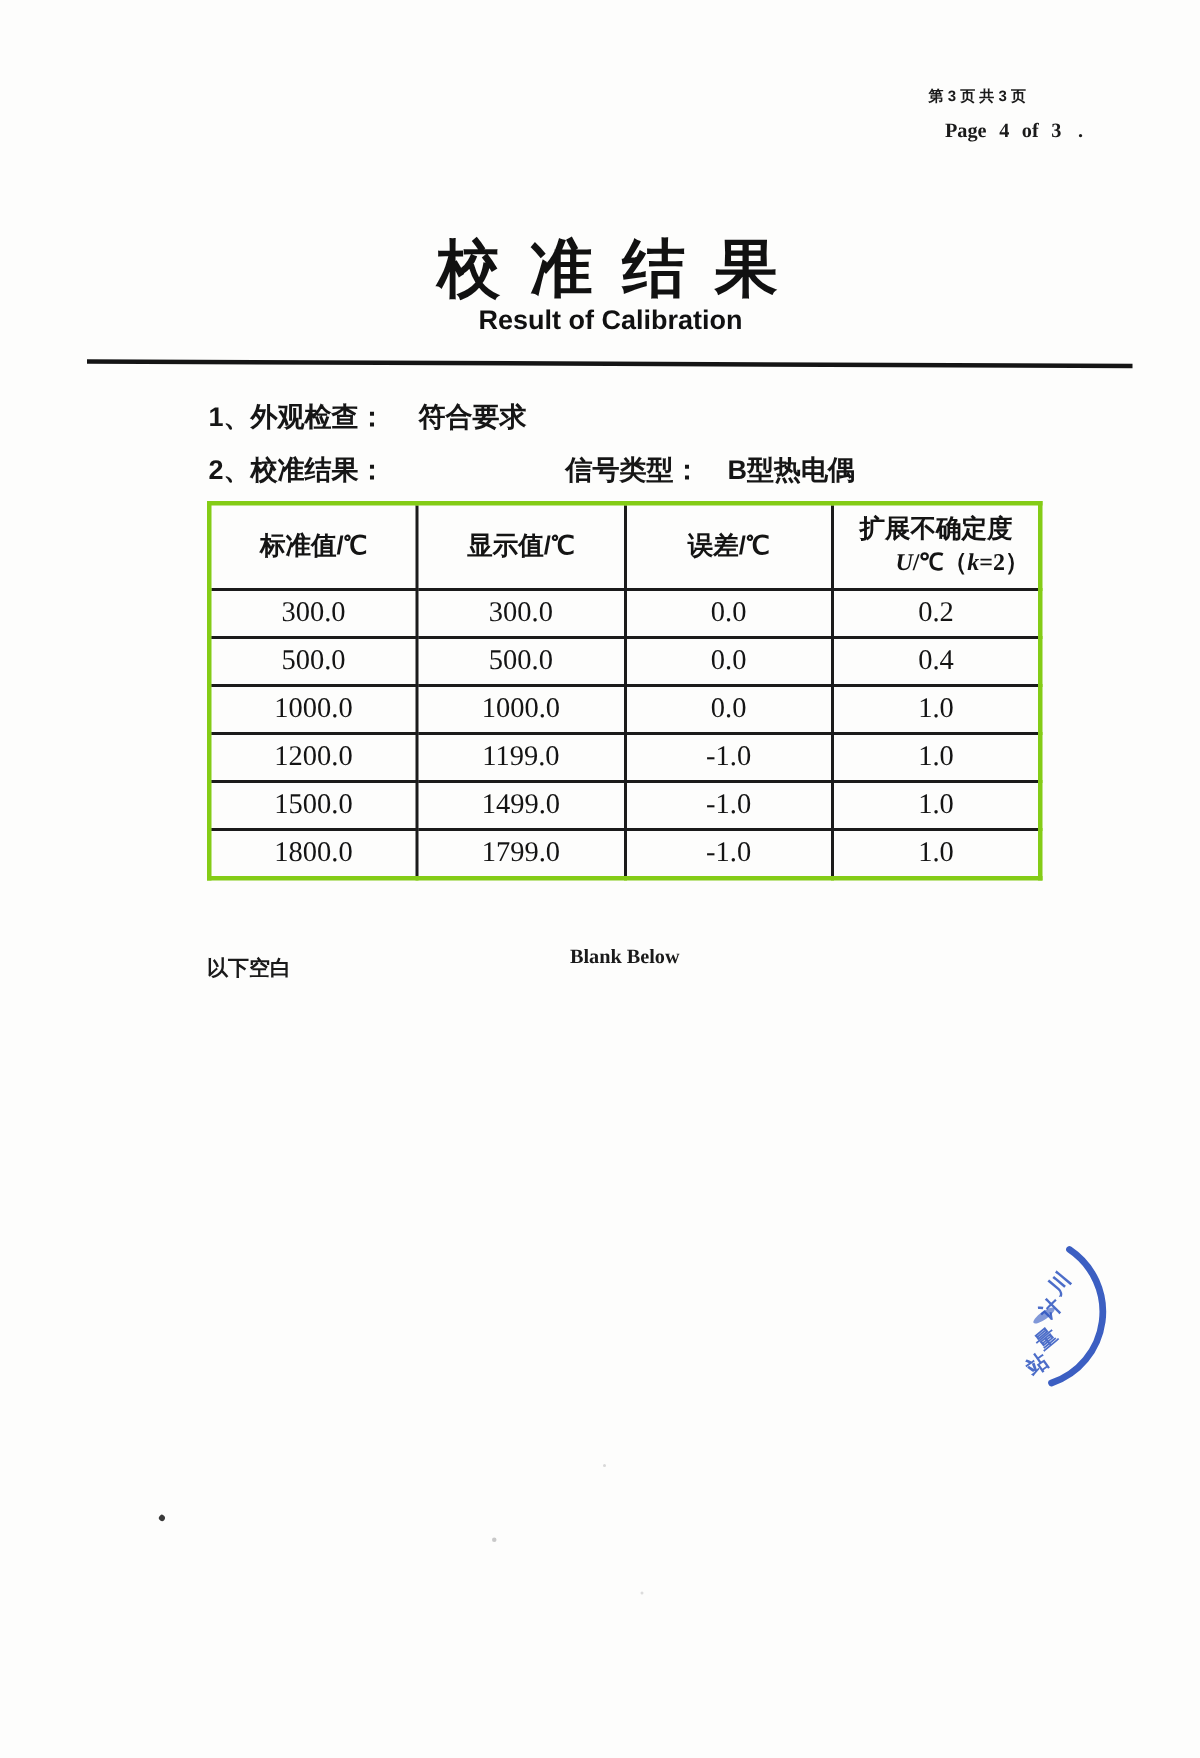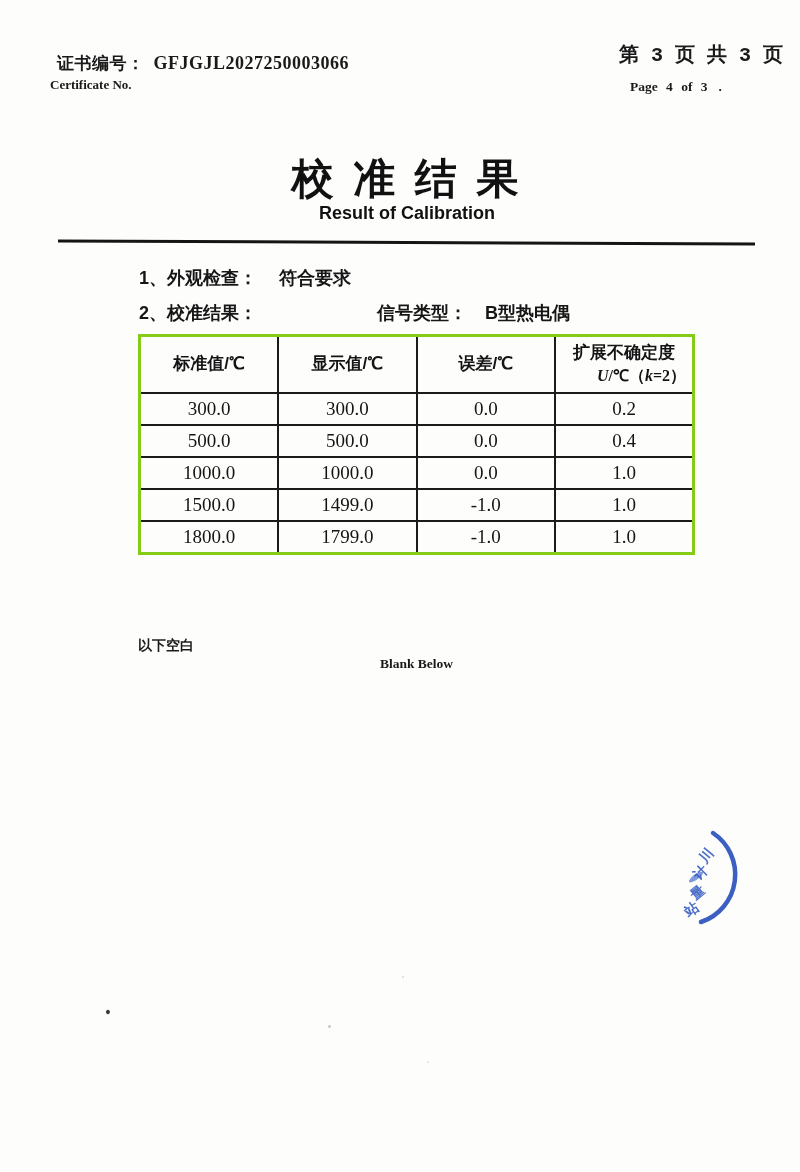--- a/index.html
+++ b/index.html
@@ -5,21 +5,21 @@
   html,body{margin:0;padding:0;}
   body{width:800px;height:1172px;background:#fdfdfc;font-family:"Liberation Sans",sans-serif;color:#1a1a1a;}
   .sheet{position:relative;width:800px;height:1172px;overflow:hidden;background:#fdfdfc;}
 
   
   .cert-block{position:absolute;left:57px;top:52px;}
   .cert-line1{font-size:17px;font-weight:700;letter-spacing:.5px;white-space:nowrap;}
   .cert-number{font-family:"Liberation Serif",serif;font-size:18px;margin-left:9px;letter-spacing:.5px;}
   .cert-en{font-family:"Liberation Serif",serif;font-size:13px;font-weight:600;margin-top:2px;margin-left:-7px;}
 
-  .page-zh{position:absolute;left:619px;top:41px;font-size:20px;font-weight:600;white-space:nowrap;font-family:Liberation Mono, monospace;}
+  .page-zh{position:absolute;left:619px;top:57px;font-size:10px;font-weight:600;white-space:nowrap;}
   .page-en{position:absolute;left:630px;top:79px;font-family:"Liberation Serif",serif;font-size:13.5px;font-weight:700;word-spacing:5px;white-space:nowrap;}
   .pg-dot{margin-left:11px;word-spacing:0;}
 
   
   .title{position:absolute;left:0;top:151px;width:814px;text-align:center;font-size:42px;font-weight:700;letter-spacing:4px;color:#111;}
   .subtitle{position:absolute;left:0;top:203px;width:814px;text-align:center;font-size:18px;font-weight:700;color:#111;}
   .rule{position:absolute;left:58px;top:241px;width:697px;height:3px;background:#151515;transform:rotate(.25deg);}
 
   
   .item{position:absolute;left:139px;font-size:18px;font-weight:600;color:#161616;white-space:nowrap;}
@@ -32,46 +32,40 @@
   
   .cal-table{position:absolute;left:138px;top:334px;width:557px;border-collapse:collapse;table-layout:fixed;text-align:center;color:#141414;border:3px solid #84cc16;}
   .cal-table th,.cal-table td{border:2px solid #1b1b1b;padding:0;}
   .cal-table thead th{height:55px;font-size:17px;font-weight:600;line-height:1.35;}
   .u-line2{font-family:"Liberation Serif",serif;font-size:16px;font-weight:600;margin-left:35px;}
   .it{font-style:italic;}
   .cal-table td{height:30px;font-family:"Liberation Serif",serif;font-size:19px;}
 
   
   .below-zh{position:absolute;left:138px;top:637px;width:557px;font-size:14px;font-weight:600;}
-  .below-en{position:absolute;left:138px;top:656px;width:557px;text-align:center;font-family:"Liberation Serif",serif;font-size:13.5px;font-weight:600;}
+  .below-en{position:absolute;left:138px;top:630px;width:557px;text-align:center;font-family:"Liberation Serif",serif;font-size:13.5px;font-weight:600;}
 
   
   .stamp{position:absolute;left:653px;top:796px;width:145px;height:165px;}
   .stamp .arc{fill:none;stroke:#2b51bd;stroke-width:4.5;stroke-linecap:round;opacity:.92;}
   .stamp text{fill:#2e55c0;font-size:14px;font-weight:700;text-anchor:middle;opacity:.85;}
   .stamp .inner-mark{fill:#2e55c0;opacity:.6;}
 
   
   .speck{position:absolute;border-radius:50%;}
   .speck.s1{left:106px;top:1010px;width:4px;height:4px;background:#3a3a3a;transform:rotate(40deg);border-radius:40% 60% 50% 50%;}
   .speck.s2{left:328px;top:1025px;width:3px;height:3px;background:#c9c9c9;}
   .speck.s3{left:402px;top:976px;width:2px;height:2px;background:#d8d8d8;}
   .speck.s4{left:427px;top:1061px;width:2px;height:2px;background:#dcdcdc;}
 </style>
 </head>
 <body>
 
 <div class="sheet">
 
-  <div class="cert-block">
-    <div class="cert-line1">
-      <span class="cert-label">证书编号：</span><span class="cert-number">GFJGJL2027250003066</span>
-    </div>
-    <div class="cert-en">Certificate No.</div>
-  </div>
 
   <div class="page-zh">第 3 页  共 3 页</div>
   <div class="page-en">
     <span>Page 4 of 3</span><span class="pg-dot">.</span>
   </div>
 
   <div class="title">校 准 结 果</div>
   <div class="subtitle">Result of Calibration</div>
   <div class="rule"></div>
 
@@ -111,20 +105,26 @@
         <td>0.0</td>
         <td>0.4</td>
       </tr>
       <tr>
         <td>1000.0</td>
         <td>1000.0</td>
         <td>0.0</td>
         <td>1.0</td>
       </tr>
       <tr>
+        <td>1200.0</td>
+        <td>1199.0</td>
+        <td>-1.0</td>
+        <td>1.0</td>
+      </tr>
+      <tr>
         <td>1500.0</td>
         <td>1499.0</td>
         <td>-1.0</td>
         <td>1.0</td>
       </tr>
       <tr>
         <td>1800.0</td>
         <td>1799.0</td>
         <td>-1.0</td>
         <td>1.0</td>

